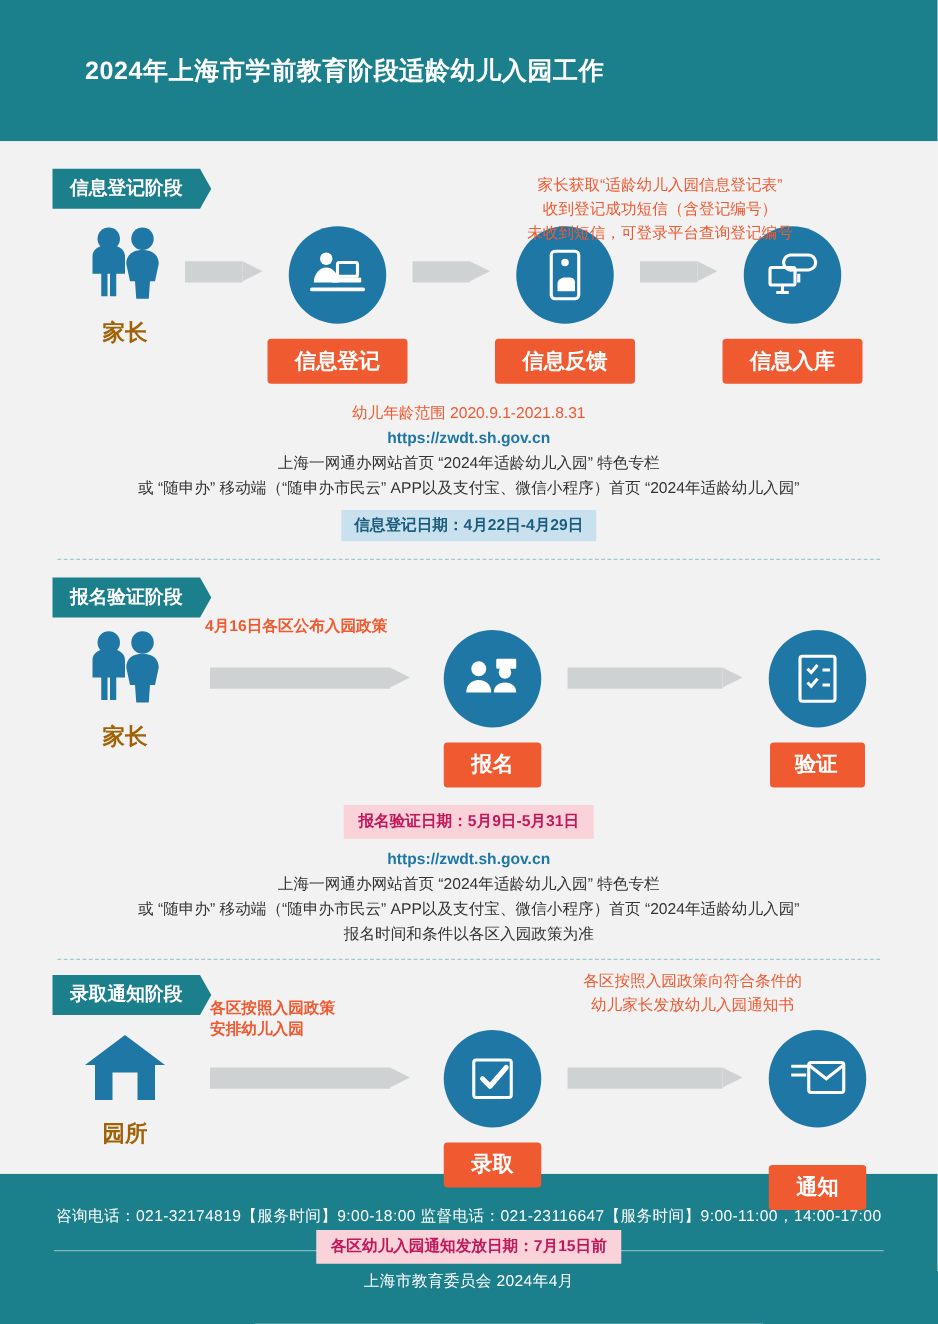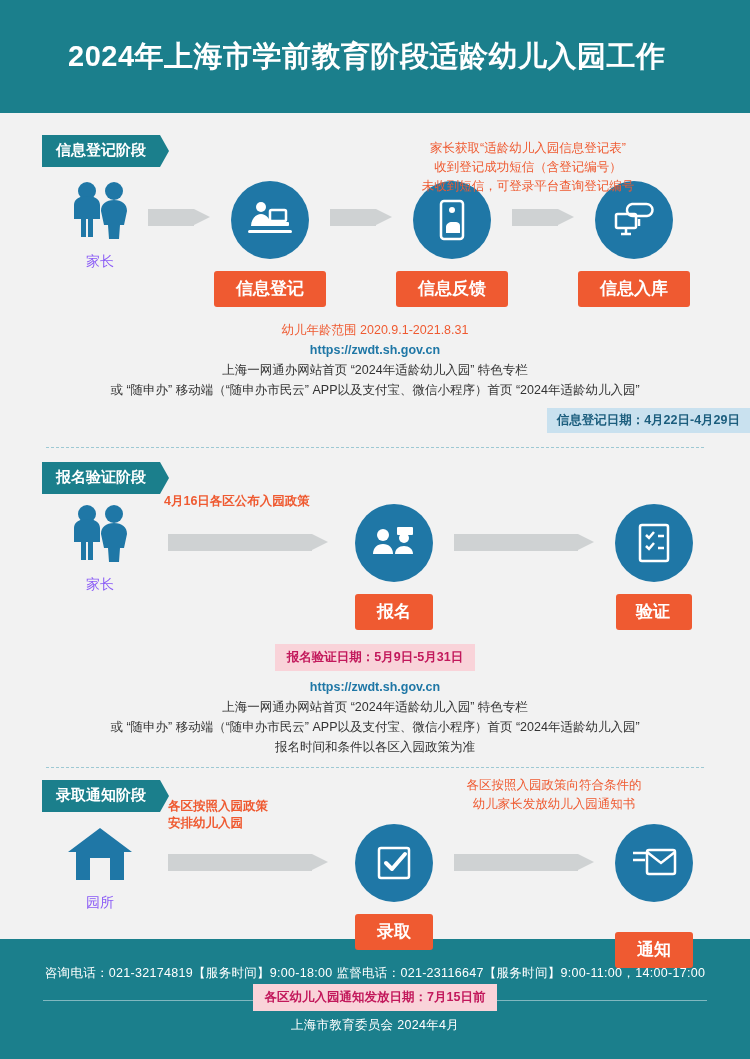--- a/index.html
+++ b/index.html
@@ -19,21 +19,21 @@
     height:113px; background:#1b7f8c; position:relative;
     display:flex; align-items:center; padding-left:46px;
   }
   .badge {
     width:58px; height:58px; border-radius:50%;
     border:2px solid #ffffff; color:#ffffff;
     display:flex; flex-direction:column; align-items:center; justify-content:center;
     font-size:14px; line-height:17px; letter-spacing:1px; flex:0 0 auto;
   }
   .header-title {
-    margin-left:22px; color:#ffffff; font-size:29px; font-weight:bold;
+    margin-left:22px; color:#ffffff; font-size:20px; font-weight:bold;
     letter-spacing:0.5px; white-space:nowrap;
   }
 
   
   .body-band { position:relative; background:#f2f2f2; height:826px; }
 
   .section { position:relative; }
 
   .stage-tag {
     display:inline-block; background:#1b7f8c; color:#fff;
@@ -71,21 +71,21 @@
 
   .note-red { color:#ef5a31; font-size:12.5px; line-height:19px; }
   .note-blue { color:#1f77a6; font-size:12.5px; line-height:20px; }
   .note-dark { color:#333; font-size:12.5px; line-height:20px; }
 
   .hl-blue { background:#c9e1ef; color:#1b5d7d; font-weight:bold; padding:4px 10px; display:inline-block; font-size:12.5px; }
   .hl-pink { background:#f9d3d9; color:#c2185b; font-weight:bold; padding:5px 12px; display:inline-block; font-size:12.5px; }
 
   .dashed { border:none; border-top:1px dashed #9ec9d4; margin:0; }
 
-  .person-label { font-size:14px; font-weight:normal; color:#8b5cf6; text-align:center; margin-top:6px; }
+  .person-label { font-size:18px; font-weight:bold; color:#a16207; text-align:center; margin-top:6px; }
 
   
   .footer { background:#1b7f8c; color:#ffffff; height:120px;
             display:flex; flex-direction:column; align-items:center; justify-content:center; }
   .footer-line1 { font-size:12.5px; letter-spacing:0.3px; }
   .footer-sep { width:664px; border-top:1px solid rgba(255,255,255,.45); margin:18px 0 16px 0; }
   .footer-line2 { font-size:12.5px; letter-spacing:0.3px; }
 
   .row { display:flex; align-items:center; }
   .center-col { display:flex; flex-direction:column; align-items:center; }
@@ -177,21 +177,21 @@
           </div>
           <div class="pill" style="margin-top:12px;">信息入库</div>
         </div>
       </div>
 
       <div style="margin-top:14px; text-align:center; width:750px;">
         <div class="note-red">幼儿年龄范围 2020.9.1-2021.8.31</div>
         <div class="note-blue" style="font-weight:bold;">https://zwdt.sh.gov.cn</div>
         <div class="note-dark">上海一网通办网站首页 “2024年适龄幼儿入园” 特色专栏</div>
         <div class="note-dark">或 “随申办” 移动端（“随申办市民云” APP以及支付宝、微信小程序）首页 “2024年适龄幼儿入园”</div>
-        <div style="margin-top:8px;text-align:right;">
+        <div style="margin-top:8px;">
           <span class="hl-blue">信息登记日期：4月22日-4月29日</span>
         </div>
       </div>
 
       <div style="padding:0 46px; margin-top:14px;">
         <hr class="dashed">
       </div>
     </div>
 
     <div class="section" style="padding-top:14px;">

